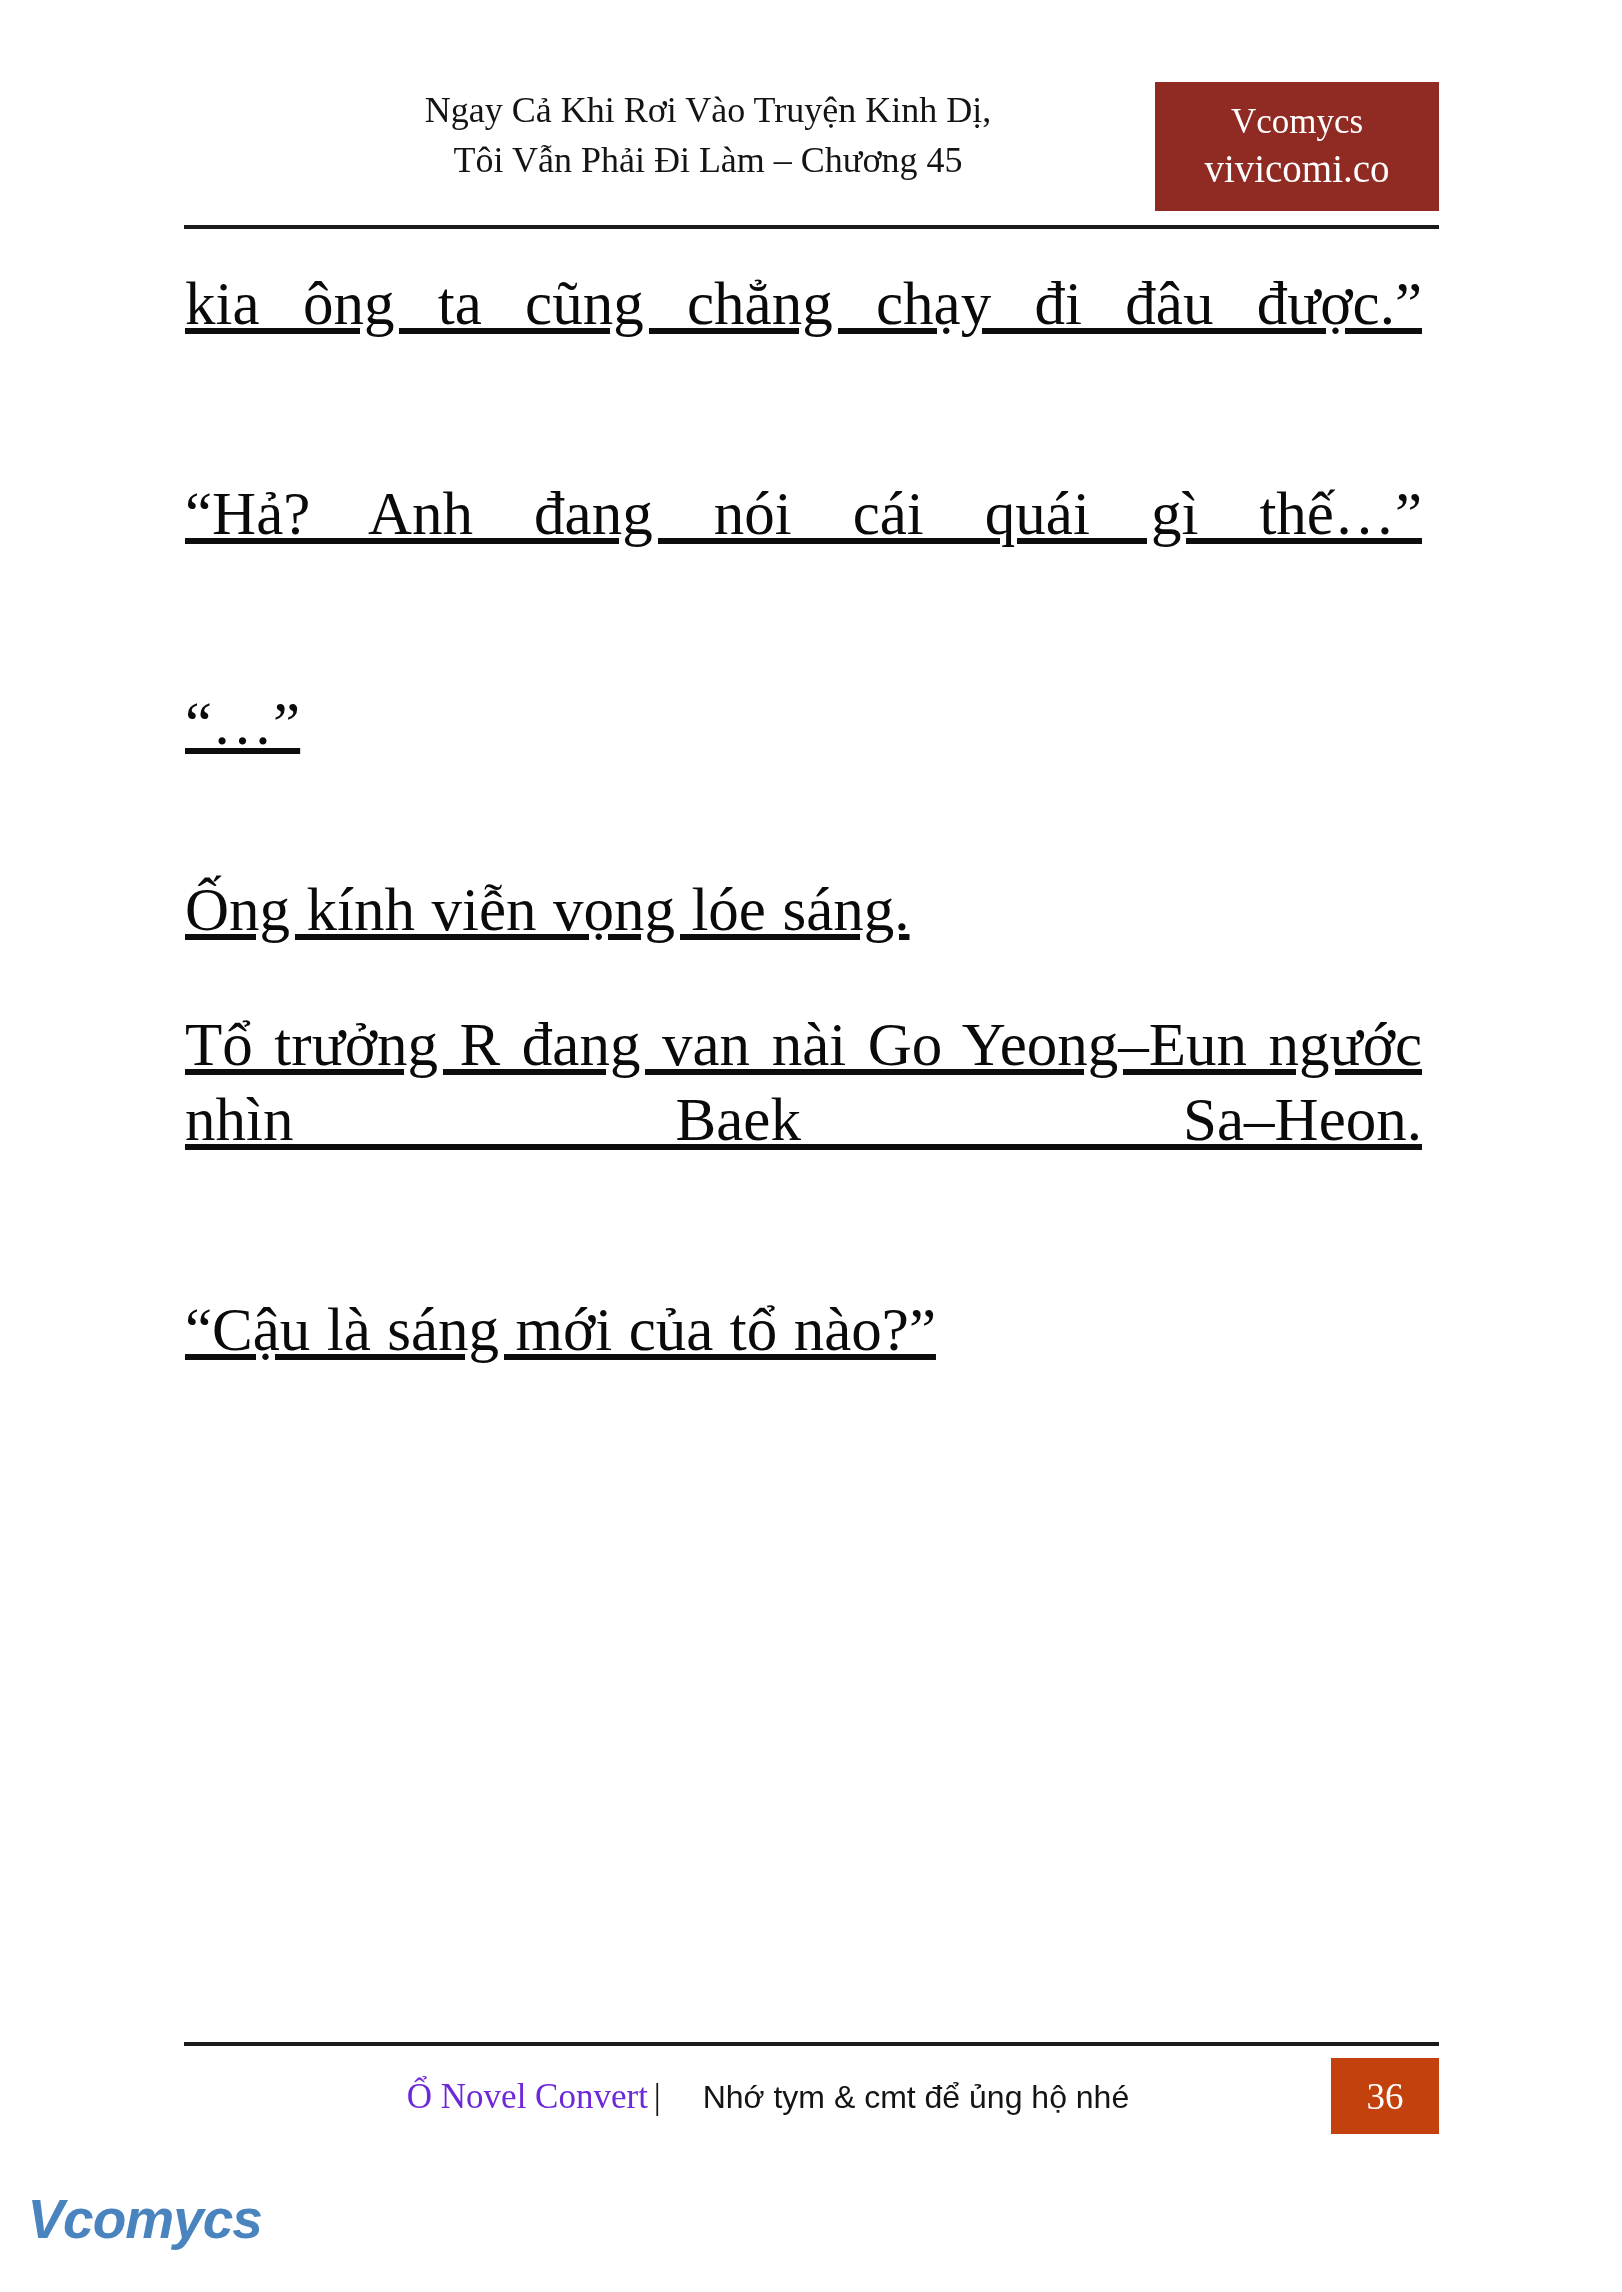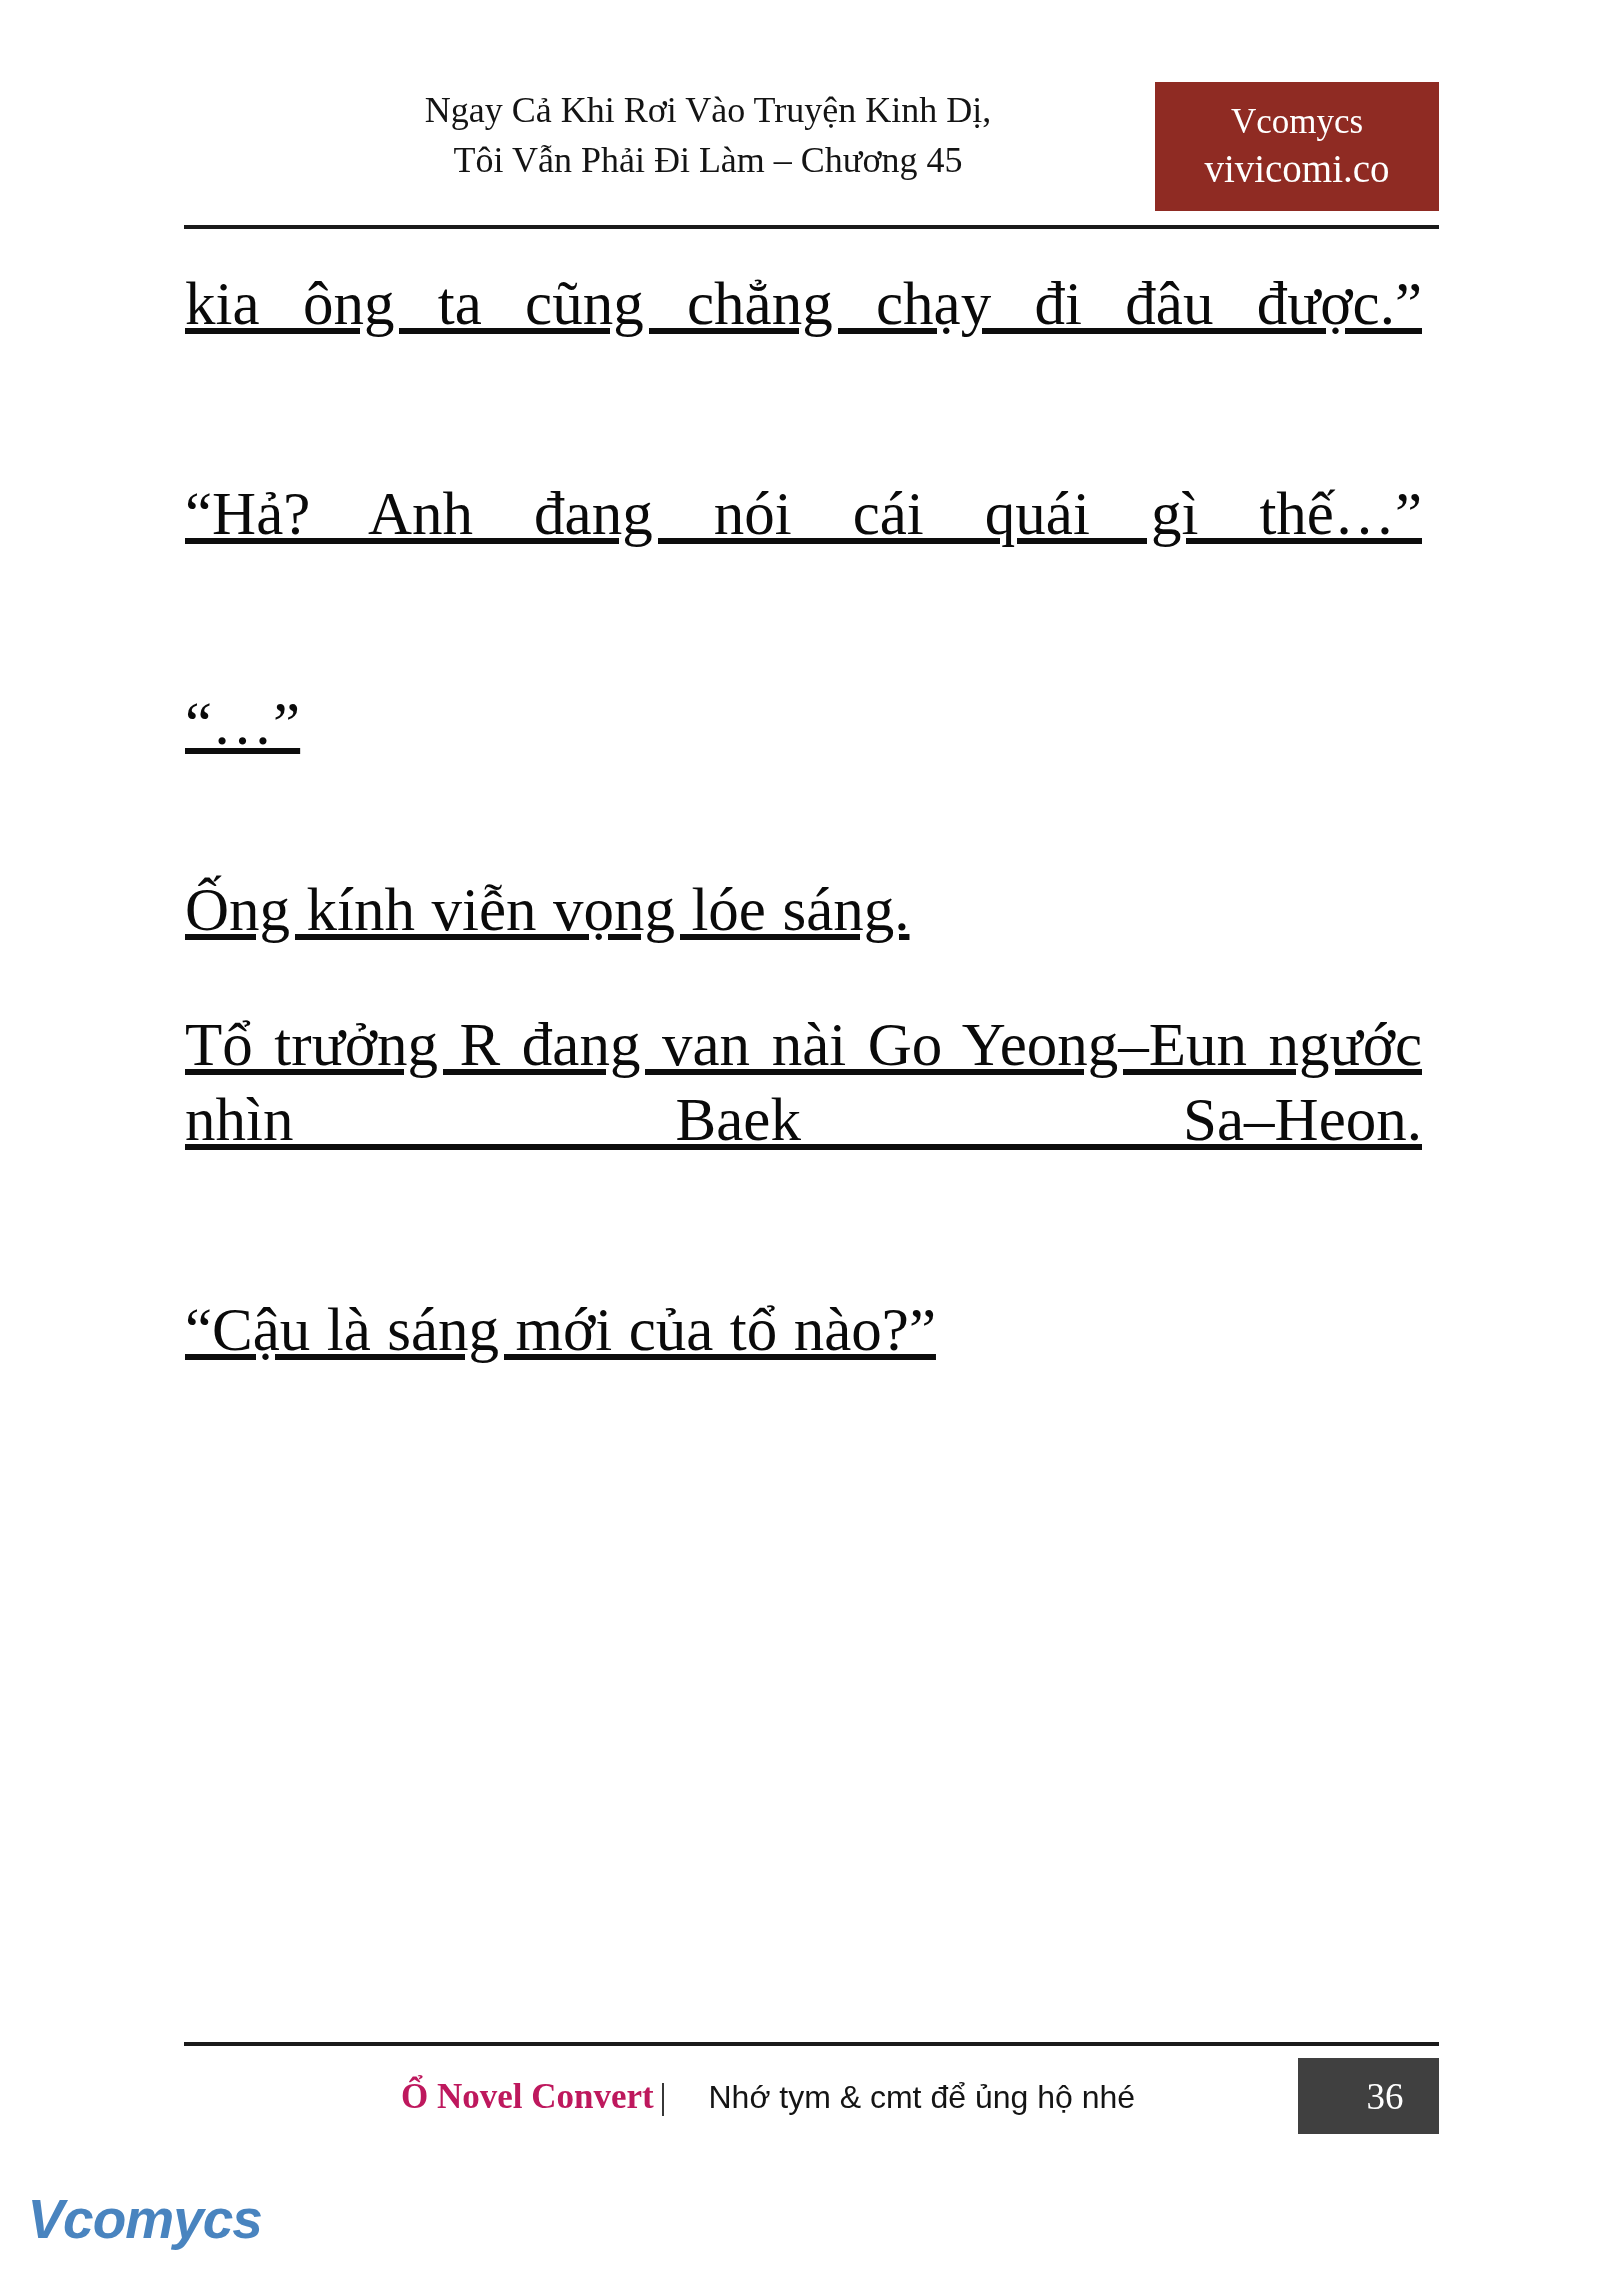--- a/index.html
+++ b/index.html
@@ -117,46 +117,45 @@
     left: 0;
     top: 7.8px;
     width: 1168px;
     text-align: center;
     font-size: 35px;
     line-height: 61px;
     color: #141414;
     white-space: nowrap;
   }
   .footer-brand {
-    color: #be185d;
-    font-weight: bold;
+    color: #6d28d9;
+    font-weight: normal;
   }
   .footer-sep {
     color: #141414;
     padding: 0 5.9px;
   }
   .footer-note {
     font-family: "Liberation Sans", sans-serif;
     font-size: 32px;
     color: #141414;
     margin-left: 36px;
   }
   .footer-page {
     position: absolute;
     right: 0;
     top: 0;
     width: 108px;
     height: 76px;
-    background: #404040;
+    background: #c2410c;
     color: #ffffff;
     font-size: 37px;
     display: flex;
     align-items: center;
     justify-content: center;
-    padding-left: 33px;
   }
 
   
   .watermark {
     position: absolute;
     left: 27.4px;
     top: 2174px;
     width: 235px;
     height: 90px;
   }

